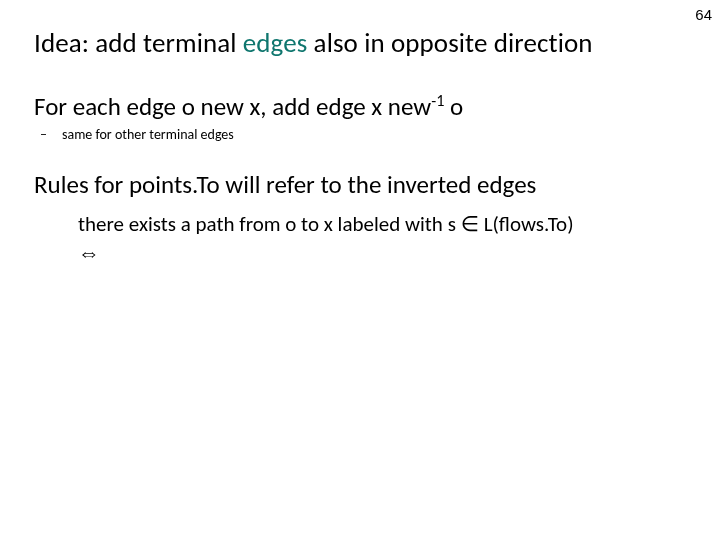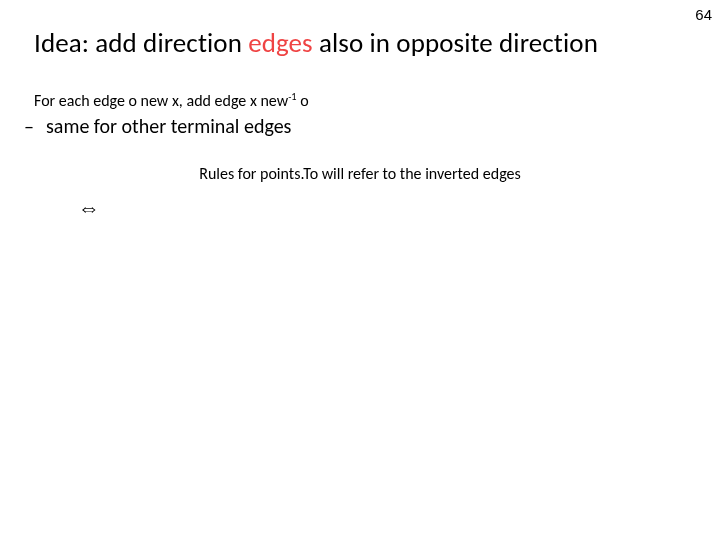--- a/index.html
+++ b/index.html
@@ -33,49 +33,48 @@
     top: 26px;
     right: 34px;
   }
   .title {
     font-size: 27px;
     font-weight: 400;
     letter-spacing: 0.1px;
     margin-bottom: 32px;
   }
   .email-link {
-    color: #ef4444;
+    color: #0f766e;
   }
   .point {
-    font-size: 16px;
+    font-size: 25px;
     font-weight: 400;
     margin-top: 12px;
     margin-bottom: 4px;
   }
   .sup {
     font-size: 0.65em;
     vertical-align: super;
     line-height: 0;
   }
   .subpoint {
-    font-size: 20px;
+    font-size: 14px;
     font-weight: 400;
-    margin-left: 12px;
+    margin-left: 28px;
     margin-bottom: 26px;
     position: relative;
   }
   .subpoint::before {
     content: "–";
     position: absolute;
     left: -22px;
     top: 0;
   }
   .block-after {
     margin-top: 12px;
-    text-align: center;
   }
   .indent-block {
     font-size: 21px;
     font-weight: 400;
     margin-left: 44px;
     margin-top: 10px;
     line-height: 1.35;
   }
   .iff {
     font-size: 22px;
@@ -88,29 +87,32 @@
 </head>
 <body>
 
 <div class="slide">
 
   <div class="page-num">64</div>
 
   <div class="content">
 
     <div class="title">
-      <span>Idea:  add direction </span><span class="email-link">edges</span><span> also in opposite direction</span>
+      <span>Idea:  add terminal </span><span class="email-link">edges</span><span> also in opposite direction</span>
     </div>
 
     <div class="point">
       <span>For each edge o new x, add  edge x new</span><span class="sup">-1</span><span> o</span>
     </div>
     <div class="subpoint">same  for other terminal edges</div>
 
     <div class="point block-after">Rules for points.To will refer to the inverted edges</div>
 
 
     <div class="indent-block">
+      <div>
+        <span>there exists a path from o to x labeled with s </span><span class="in">∈</span><span> L(flows.To)</span>
+      </div>
       <div class="iff">⇔</div>
     </div>
 
   </div>
 </div>
 
 </body></html>

